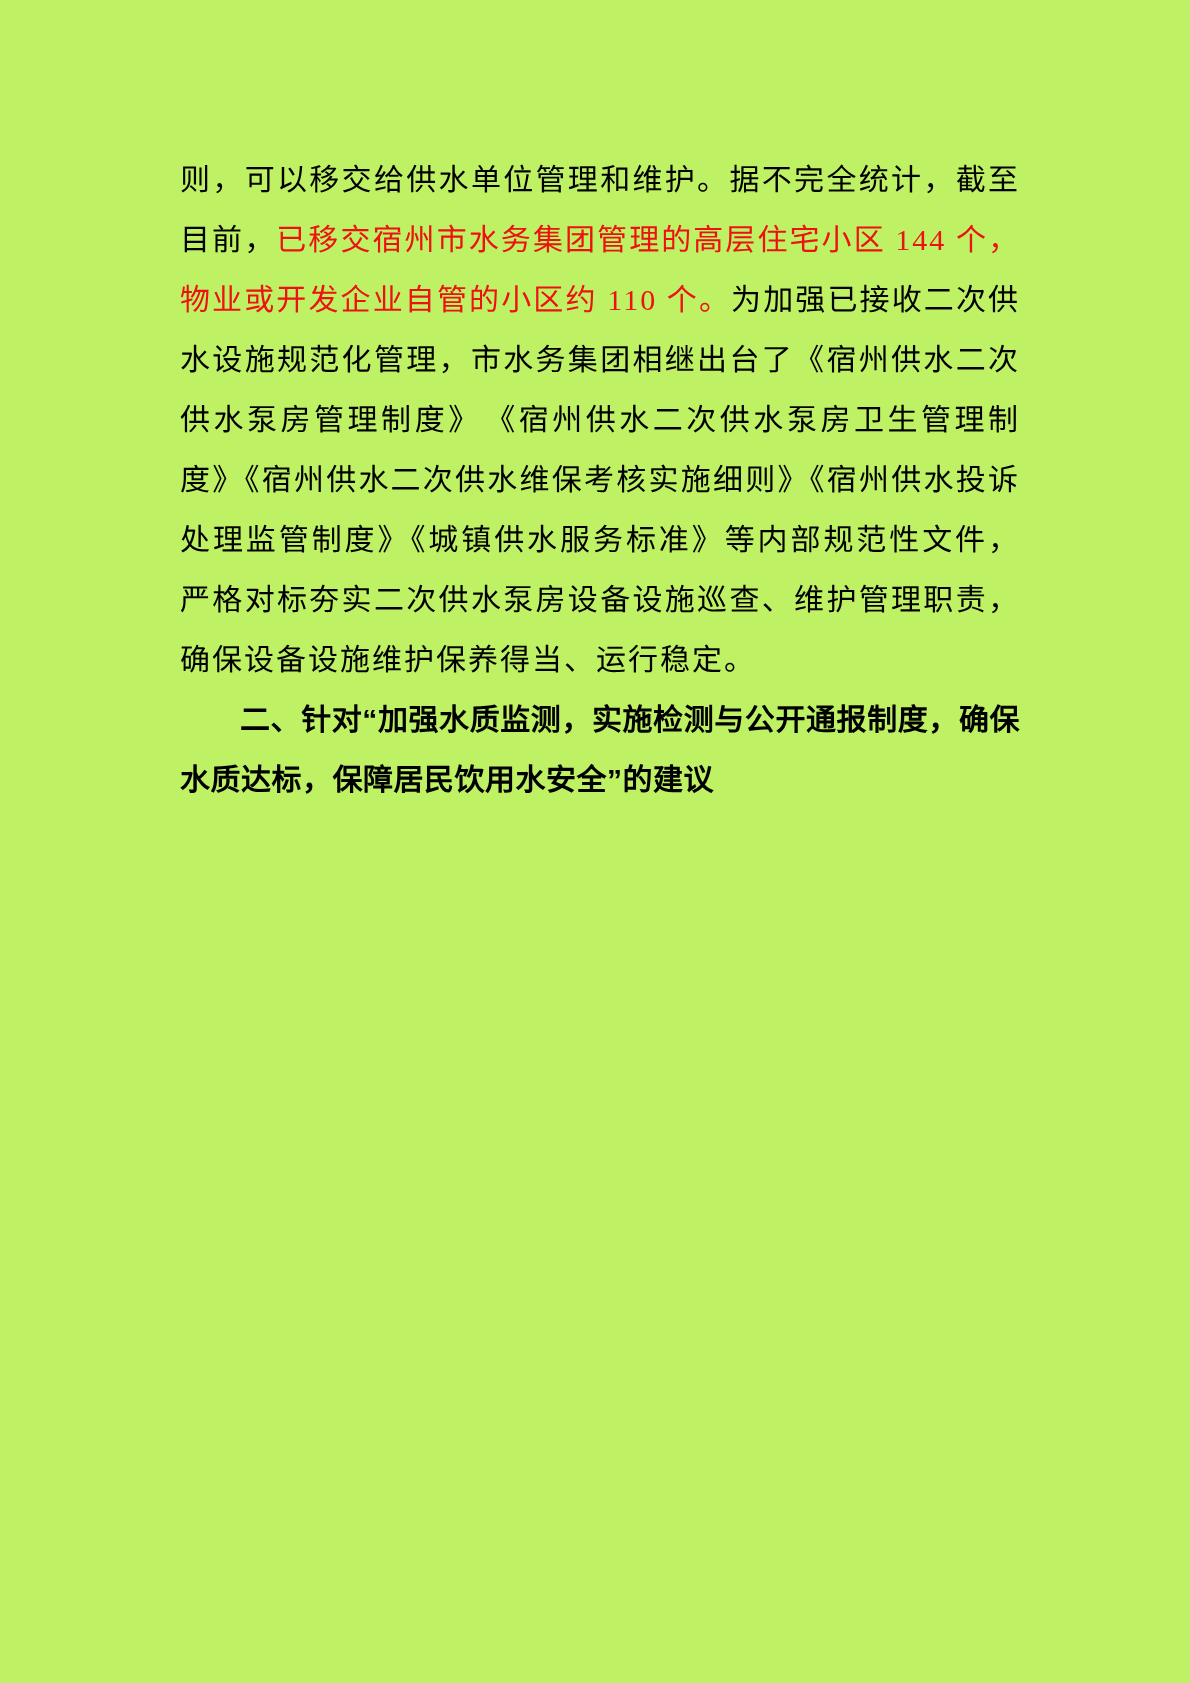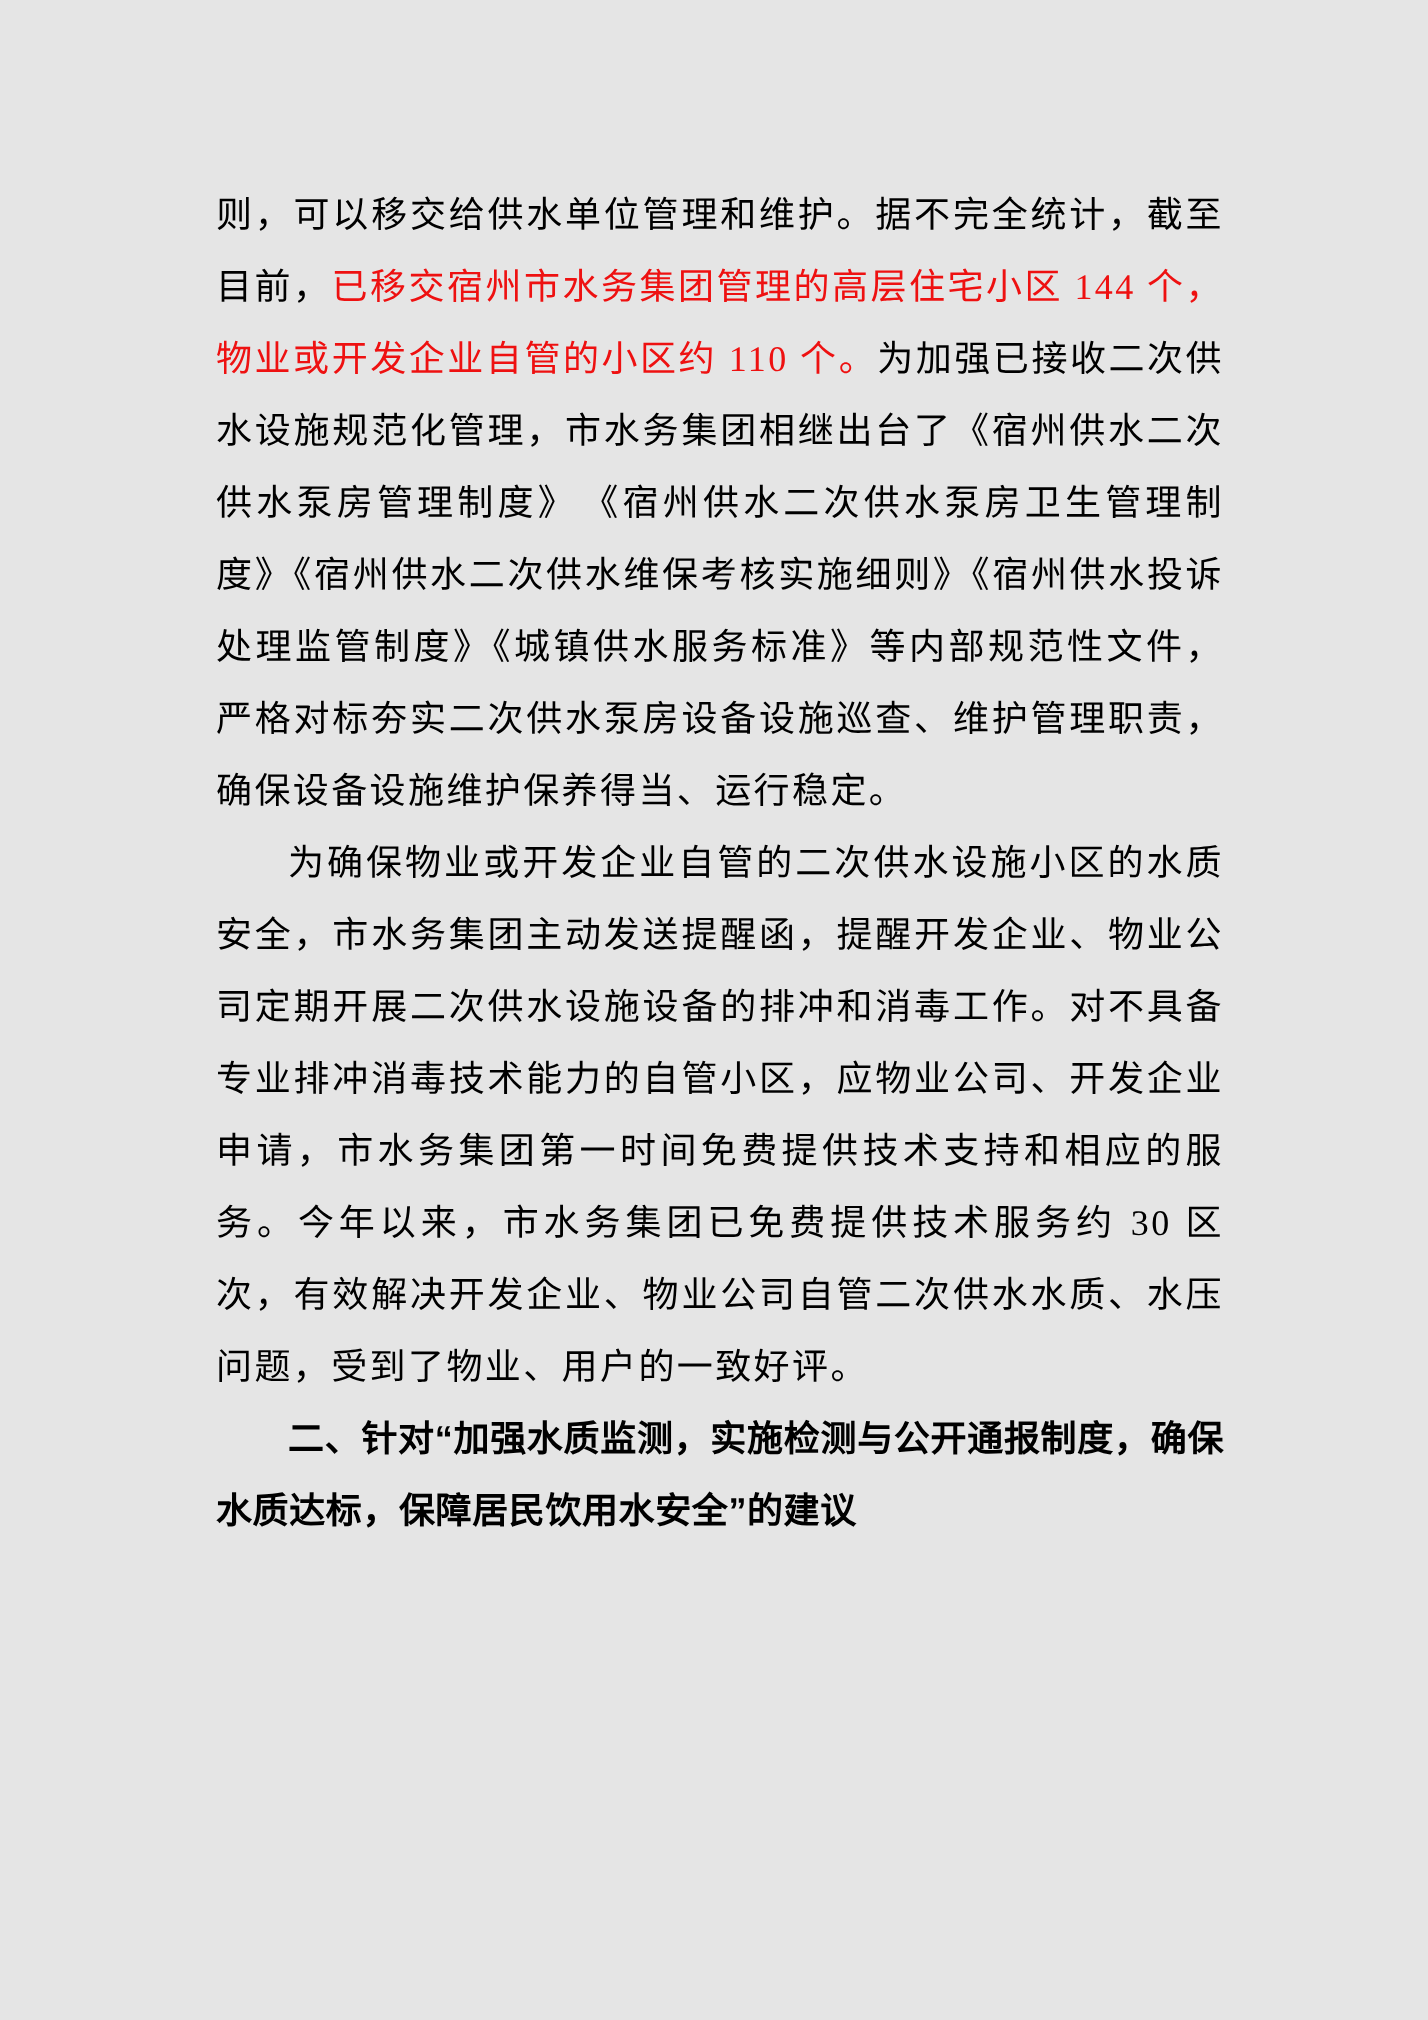--- a/index.html
+++ b/index.html
@@ -4,21 +4,21 @@
 <style>
   html, body {
     margin: 0;
     padding: 0;
     background: #ffffff;
   }
   .page {
     position: relative;
     width: 1190px;
     height: 1683px;
-    background: #e5e5e5;
+    background: #bef264;
     box-sizing: border-box;
     padding: 150px 74px 0 180px;
     overflow: hidden;
   }
   .doc {
     width: 840px;
     font-family: "Liberation Serif", "DejaVu Serif", serif;
     font-size: 30px;
     line-height: 60px;
     letter-spacing: 2px;
@@ -42,16 +42,15 @@
   .doc .red {
     color: #ee1111;
   }
 </style>
 </head>
 <body>
 
 <div class="page">
   <div class="doc">
       <p><span>则，可以移交给供水单位管理和维护。据不完全统计，截至目前，</span><span class="red">已移交宿州市水务集团管理的高层住宅小区 144 个，物业或开发企业自管的小区约 110 个。</span><span>为加强已接收二次供水设施规范化管理，市水务集团相继出台了《宿州供水二次供水泵房管理制度》　《宿州供水二次供水泵房卫生管理制度》《宿州供水二次供水维保考核实施细则》《宿州供水投诉处理监管制度》《城镇供水服务标准》等内部规范性文件，严格对标夯实二次供水泵房设备设施巡查、维护管理职责，确保设备设施维护保养得当、运行稳定。</span></p>
-      <p class="indent"><span>为确保物业或开发企业自管的二次供水设施小区的水质安全，市水务集团主动发送提醒函，提醒开发企业、物业公司定期开展二次供水设施设备的排冲和消毒工作。对不具备专业排冲消毒技术能力的自管小区，应物业公司、开发企业申请，市水务集团第一时间免费提供技术支持和相应的服务。今年以来，市水务集团已免费提供技术服务约 30 区次，有效解决开发企业、物业公司自管二次供水水质、水压问题，受到了物业、用户的一致好评。</span></p>
       <p class="heading"><span>二、针对“加强水质监测，实施检测与公开通报制度，确保水质达标，保障居民饮用水安全”的建议</span></p>
     </div>
 </div>
 
 </body></html>

